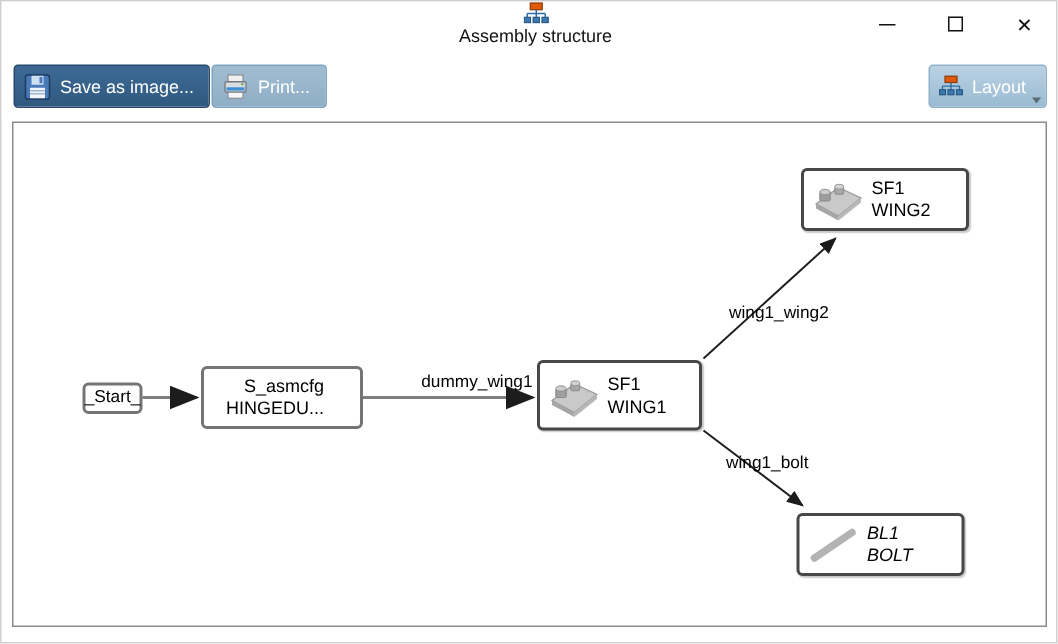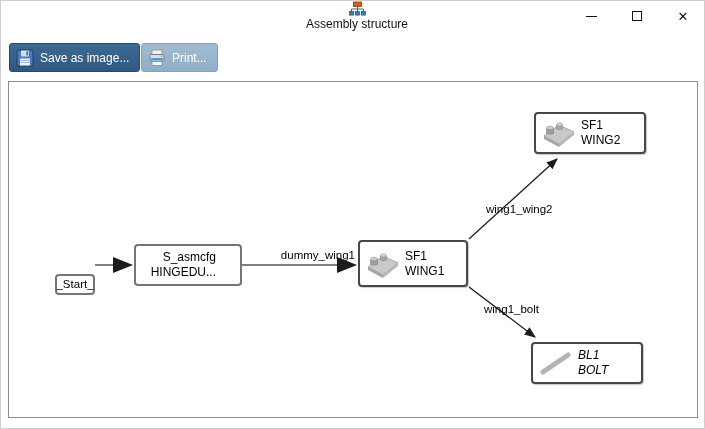--- a/index.html
+++ b/index.html
@@ -54,21 +54,21 @@
 
   .node {
     position: absolute; background: #ffffff; border-radius: 4px;
     display: flex; align-items: center; cursor: pointer;
   }
   .node.plain { border: 2px solid #757575; }
   .node.part  { border: 2px solid #474747; box-shadow: 1px 1px 1px rgba(0,0,0,0.22); }
   .node .node-lines { font-size: 12px; color: #000; line-height: 1.25; }
   .node .node-icon { width: 36px; height: 36px; margin: 0 4px 0 5px; flex: 0 0 auto; }
 
-  .node-start { left: 46px; top: 173px; width: 40px; height: 21px; justify-content: center; margin-top: 19px; }
+  .node-start { left: 46px; top: 173px; width: 40px; height: 21px; justify-content: center; }
   .node-start .node-lines { font-size: 11.5px; }
   .node-asmcfg { left: 125px; top: 162px; width: 108px; height: 42px; justify-content: flex-end; }
   .node-asmcfg .node-lines { text-align: right; padding-right: 24px; }
   .node-wing1 { left: 349px; top: 158px; width: 110px; height: 47px; }
   .node-wing2 { left: 525px; top: 30px;  width: 112px; height: 42px; }
   .node-bolt  { left: 522px; top: 260px; width: 112px; height: 42px; font-style: italic; }
 
   .edge-label {
     position: absolute; font-size: 11.5px; color: #000; white-space: nowrap;
   }
@@ -119,20 +119,31 @@
     <svg class="btn-icon" viewBox="0 0 18 18">
       <rect x="4" y="1" width="10" height="4.5" fill="#f0f0f0" stroke="#8a8f94" stroke-width="0.8"></rect>
       <rect x="2" y="5.5" width="14" height="7" rx="1" fill="#d9dde1" stroke="#73797f" stroke-width="0.9"></rect>
       <rect x="3" y="9.2" width="12" height="2.2" fill="#3f8fd6"></rect>
       <rect x="4" y="12.5" width="10" height="4" fill="#f7f7f7" stroke="#8a8f94" stroke-width="0.8"></rect>
       <circle cx="13.6" cy="7.2" r="0.8" fill="#6fae5a"></circle>
     </svg>
     <span>Print...</span>
   </div>
 
+  <div class="tb-btn btn-layout">
+    <svg class="btn-icon" viewBox="0 0 16 15">
+      <rect x="4" y="0.8" width="8" height="4.2" fill="#e2590e" stroke="#8c3a08" stroke-width="0.8"></rect>
+      <path d="M8 5 V7.4 M2.3 7.4 H13.7 M2.3 7.4 V9.6 M8 7.4 V9.6 M13.7 7.4 V9.6" stroke="#2e6da4" stroke-width="0.9" fill="none"></path>
+      <rect x="0.4" y="9.8" width="4" height="3.4" fill="#3c79b0" stroke="#22527e" stroke-width="0.7"></rect>
+      <rect x="6" y="9.8" width="4" height="3.4" fill="#3c79b0" stroke="#22527e" stroke-width="0.7"></rect>
+      <rect x="11.6" y="9.8" width="4" height="3.4" fill="#3c79b0" stroke="#22527e" stroke-width="0.7"></rect>
+    </svg>
+    <span>Layout</span>
+    <span class="layout-caret"></span>
+  </div>
 </div>
 
 <div class="canvas">
 
   <svg class="edge-layer" viewBox="0 0 688 335">
     <defs>
       <marker id="arrL" viewBox="0 0 10 8" refX="9" refY="4" markerWidth="10" markerHeight="8" orient="auto">
         <path d="M0,0 L10,4 L0,8 z" fill="#1c1c1c"></path>
       </marker>
       <marker id="arrS" viewBox="0 0 10 8" refX="9" refY="4" markerWidth="9" markerHeight="7" orient="auto">

